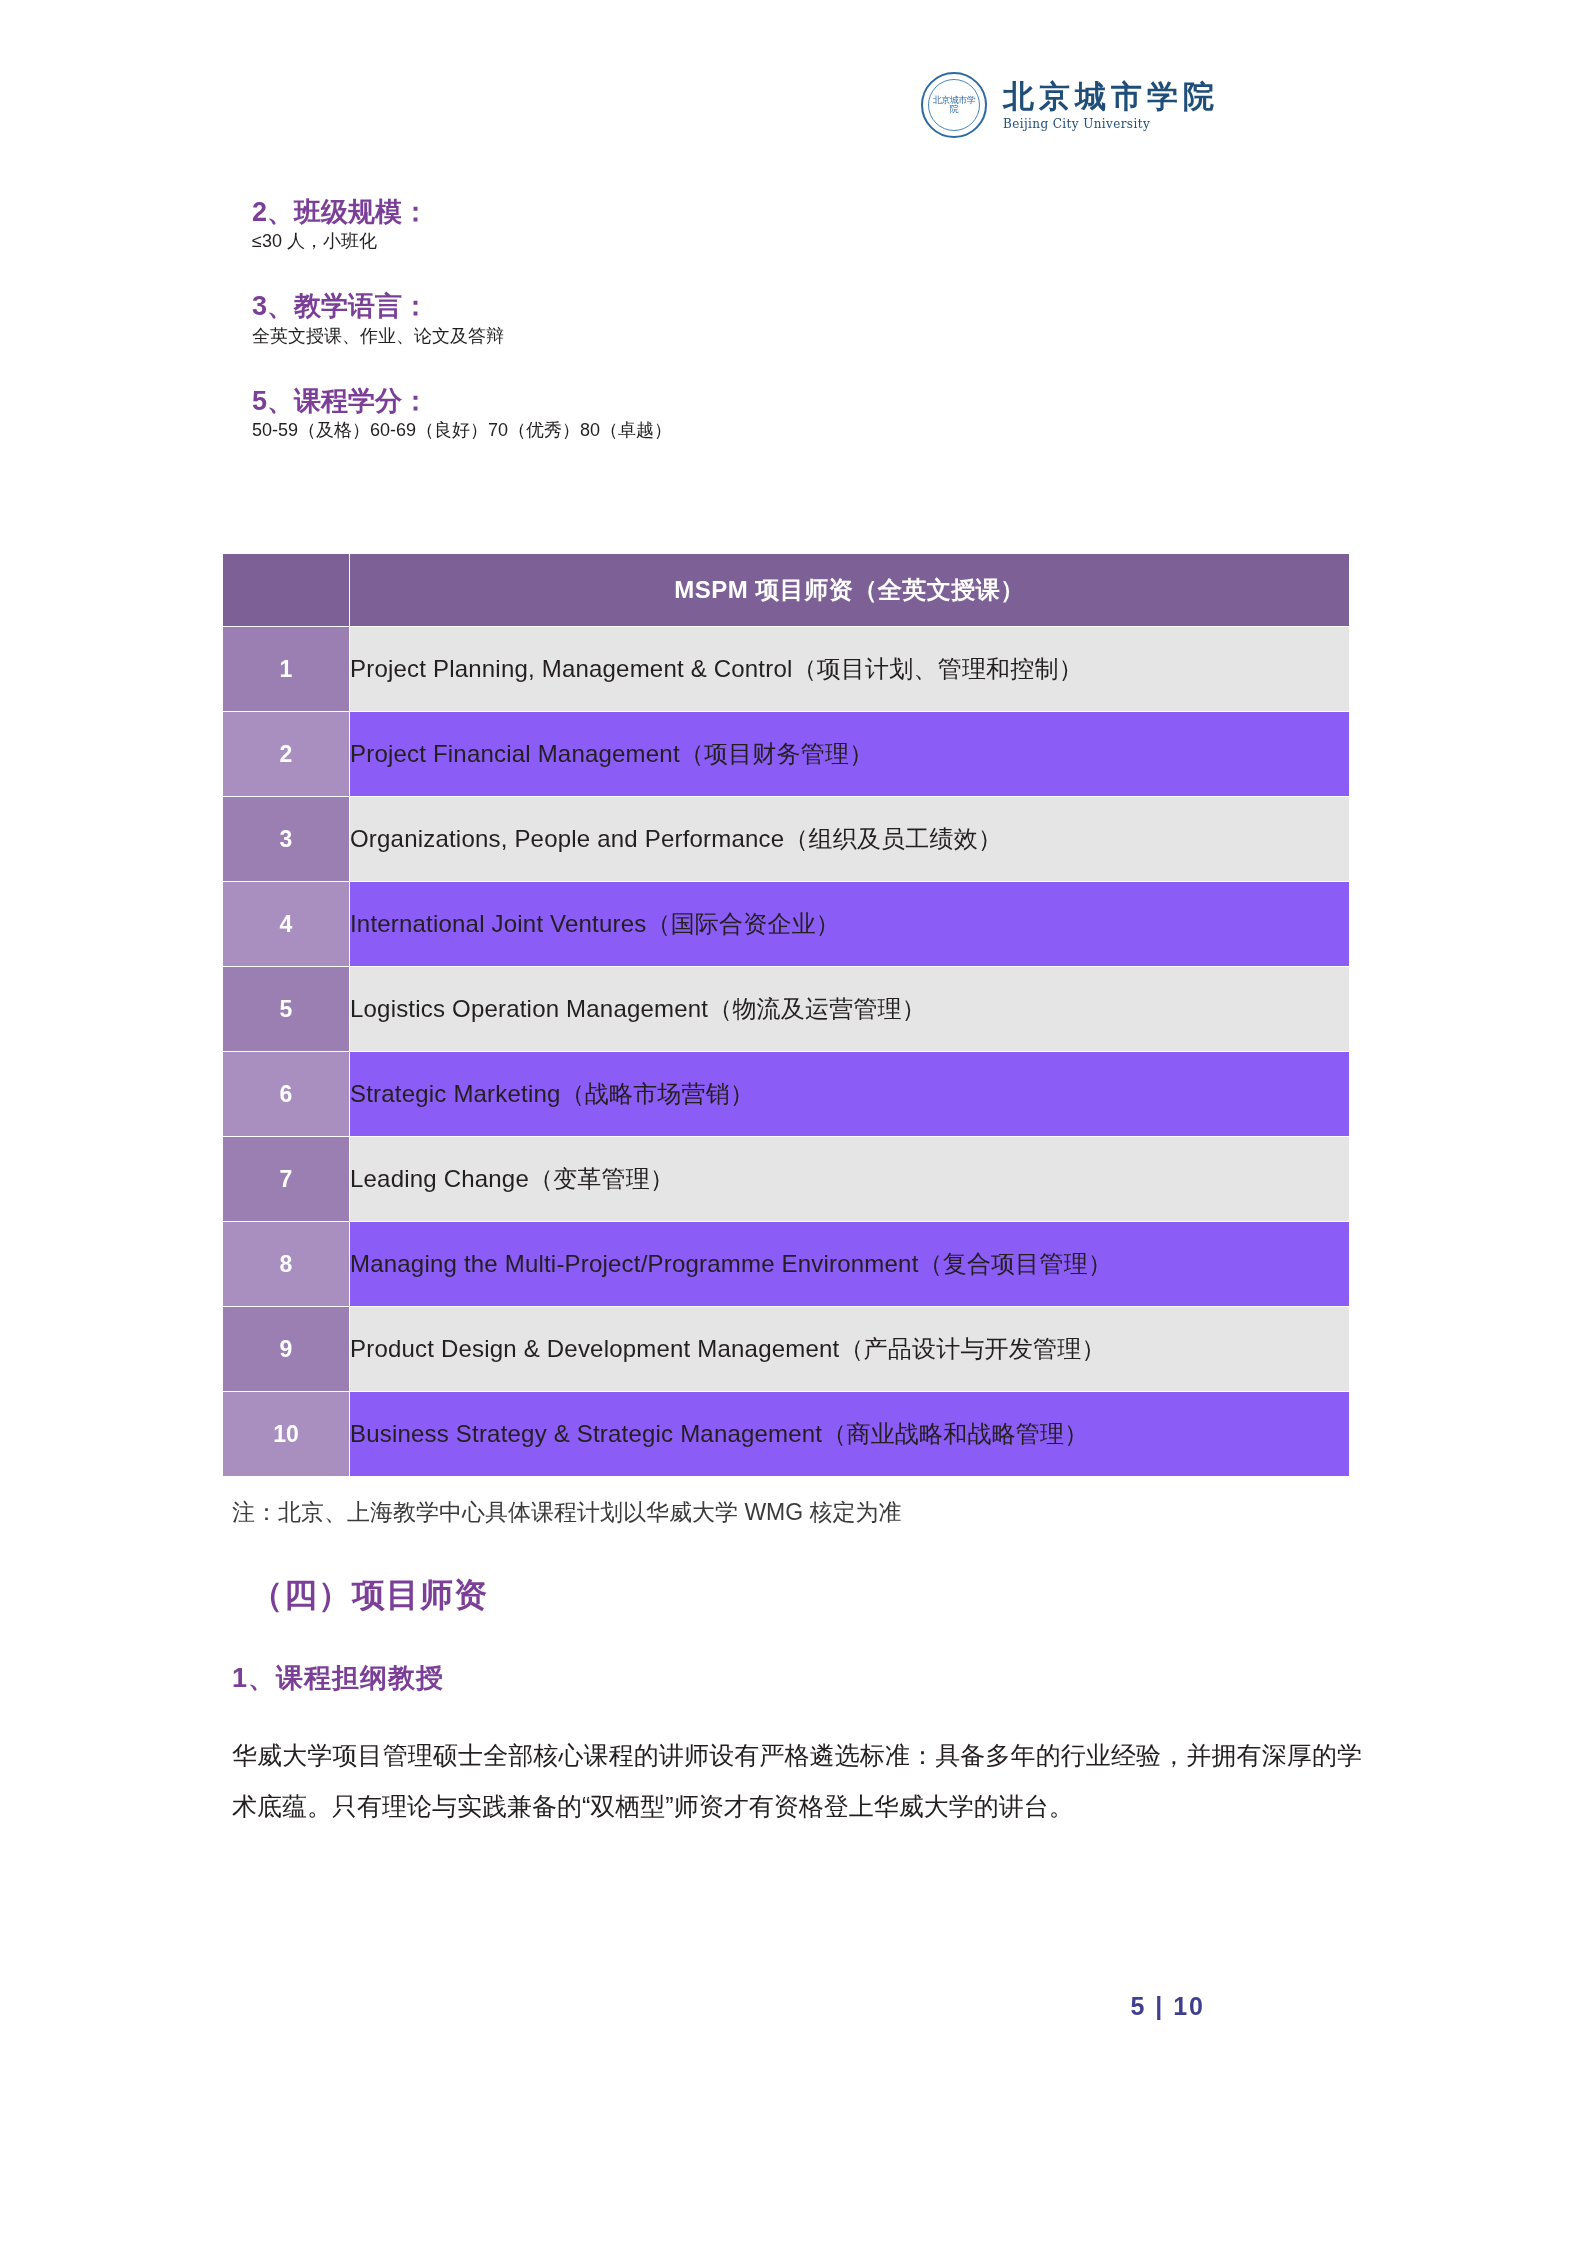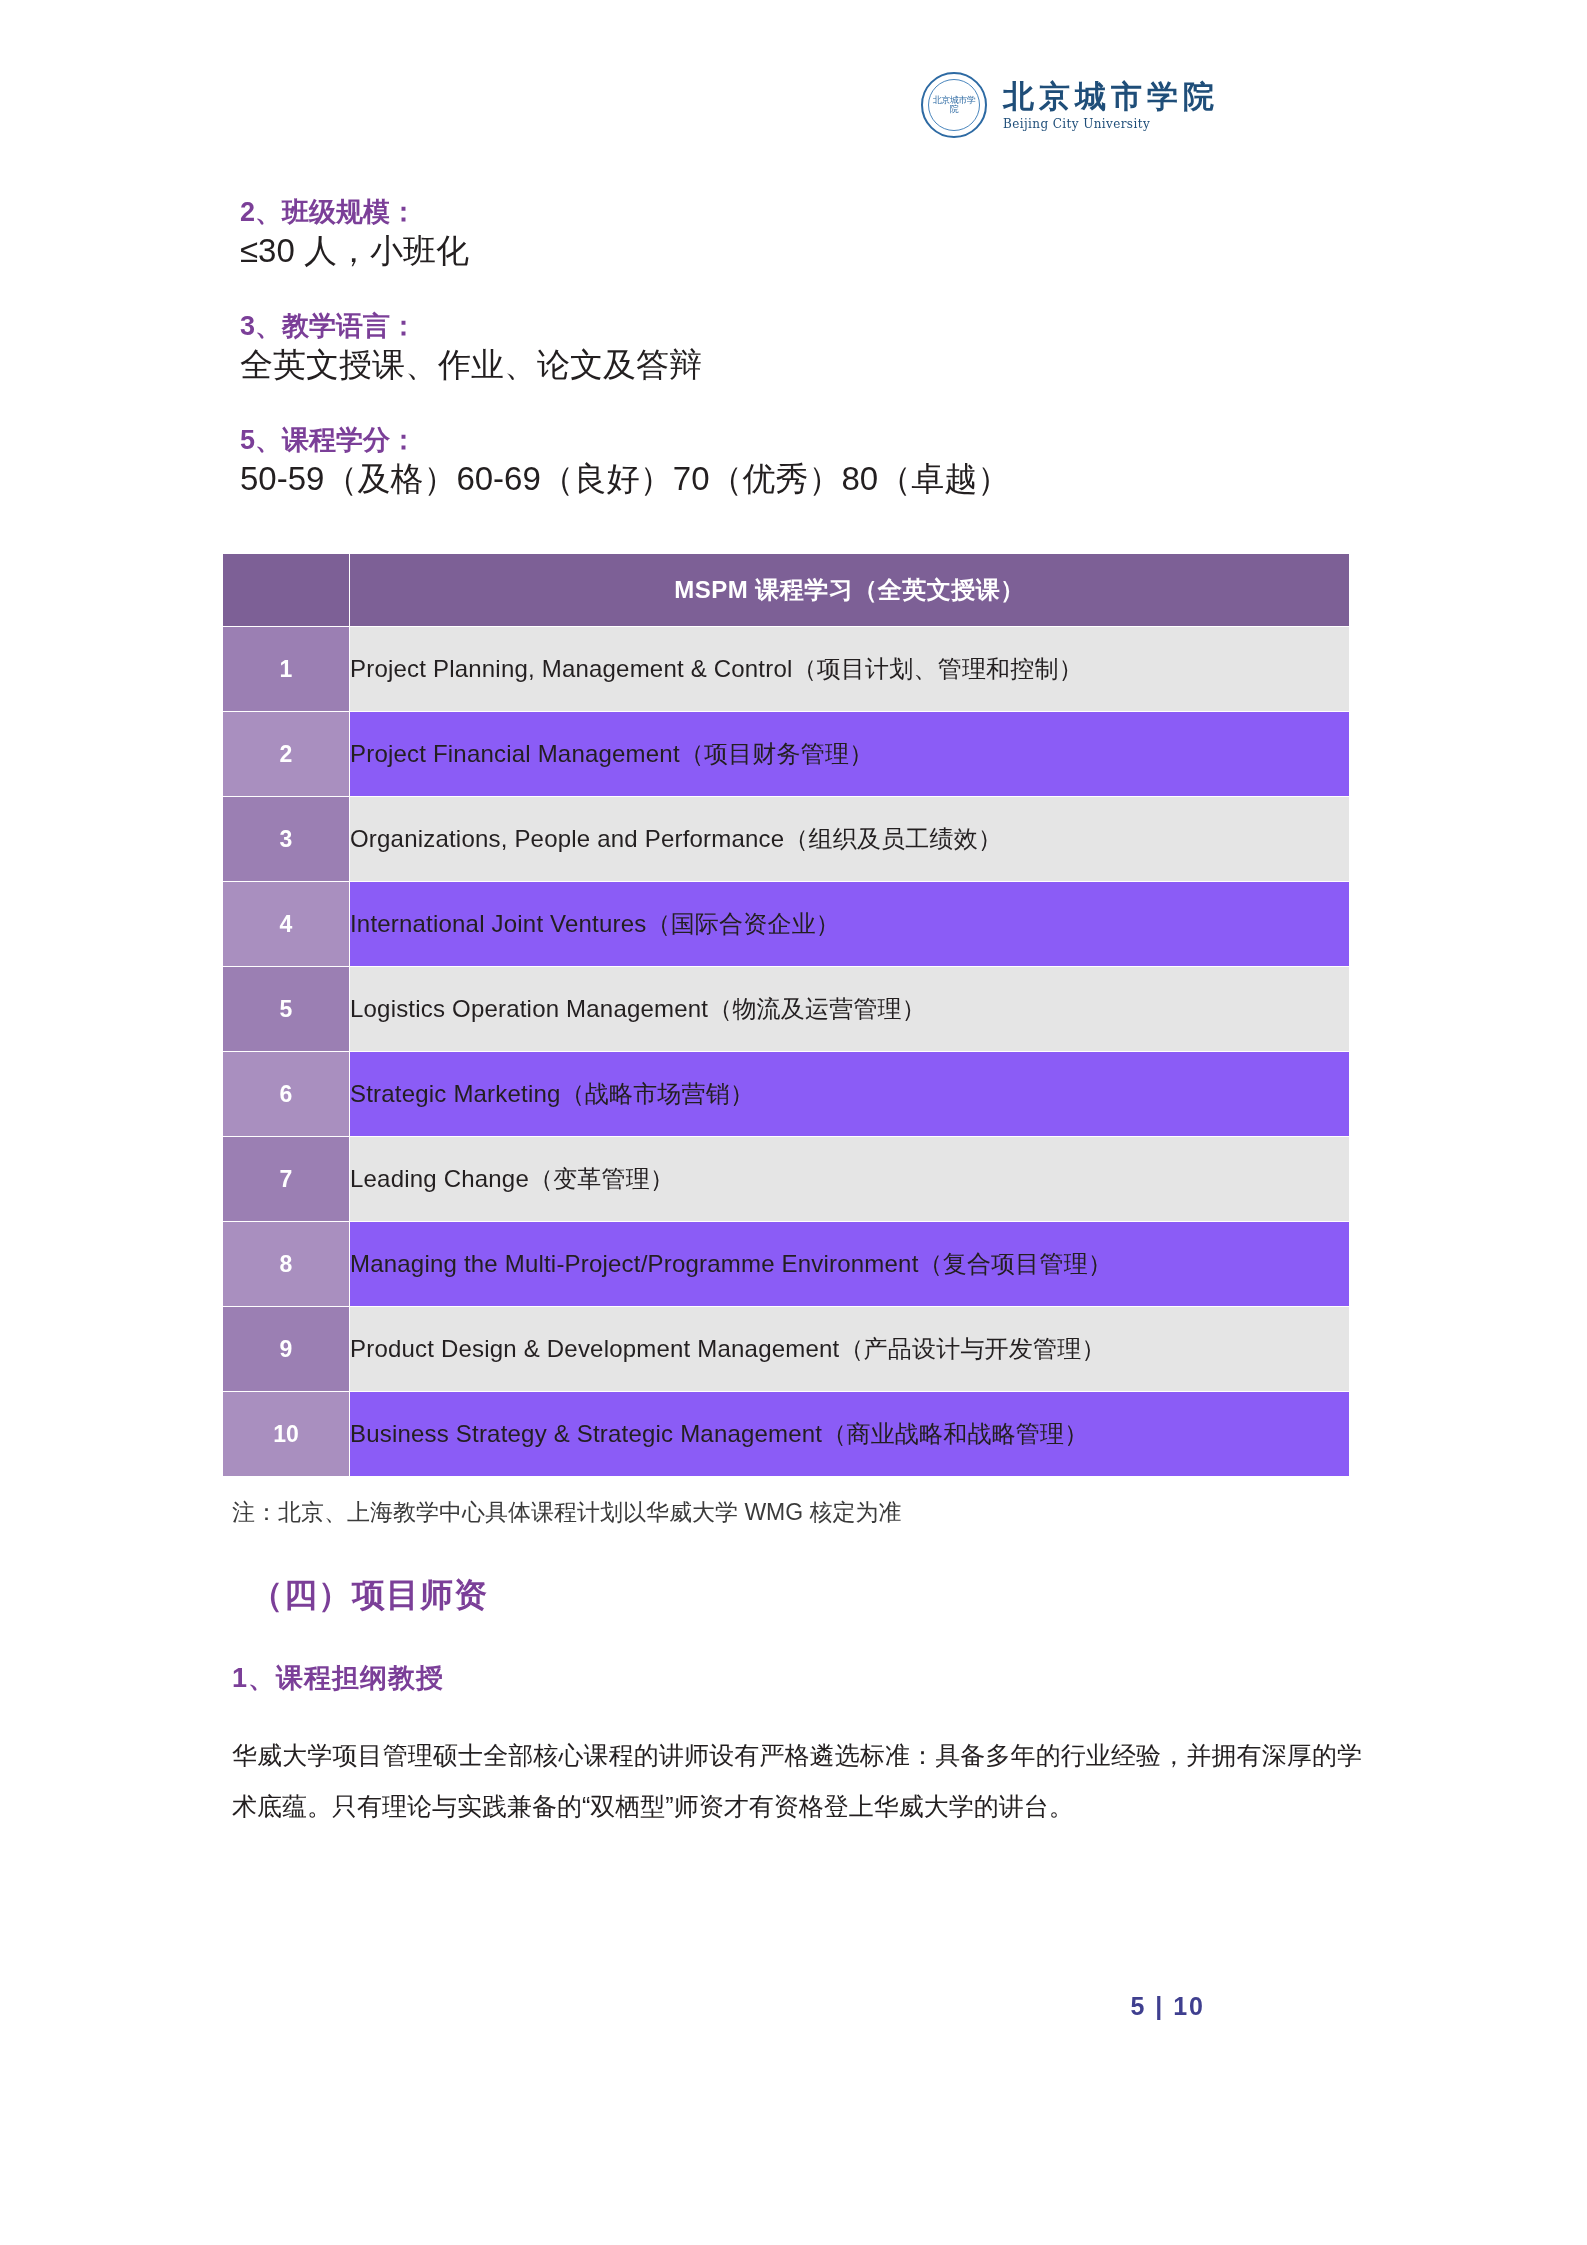--- a/index.html
+++ b/index.html
@@ -94,22 +94,22 @@
     flex-direction: column;
   }
   .numline .lbl {
     color: #7b3f98;
     font-weight: bold;
     font-size: 27px;
     white-space: nowrap;
   }
   .numline .val {
     color: #231f20;
-    font-size: 33px;
-    margin-left: 8px;
+    font-size: 18px;
+    margin-left: 20px;
   }
 
   
   .course-table {
     position: absolute;
     left: 222px;
     top: 553px;
     width: 1128px;
     border-collapse: collapse;
     table-layout: fixed;
@@ -230,21 +230,21 @@
     <div class="numline">
       <span class="lbl">5、课程学分：</span>
       <span class="val">50-59（及格）60-69（良好）70（优秀）80（卓越）</span>
     </div>
   </div>
 
   <table class="course-table">
     <tbody>
         <tr>
       <td class="th-blank"></td>
-      <td class="th-head">MSPM 课程学习（全英文授课）</td>
+      <td class="th-head">MSPM 项目师资（全英文授课）</td>
     </tr>
     <tr>
       <td class="idx">1</td>
       <td class="cell">Project Planning, Management &amp; Control（项目计划、管理和控制）</td>
     </tr>
     <tr>
       <td class="idx alt">2</td>
       <td class="cell alt">Project Financial Management（项目财务管理）</td>
     </tr>
     <tr>

